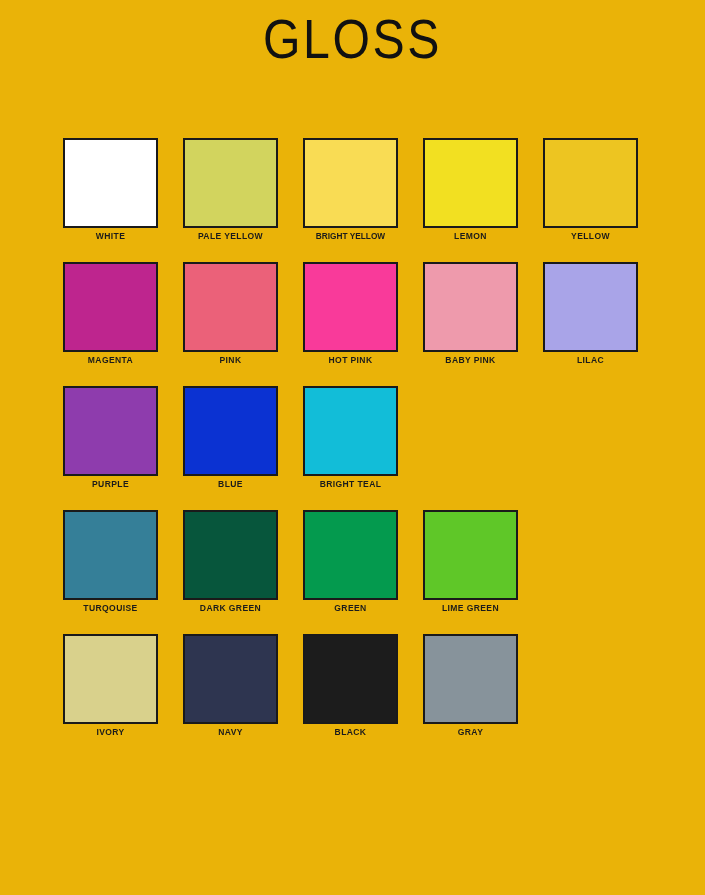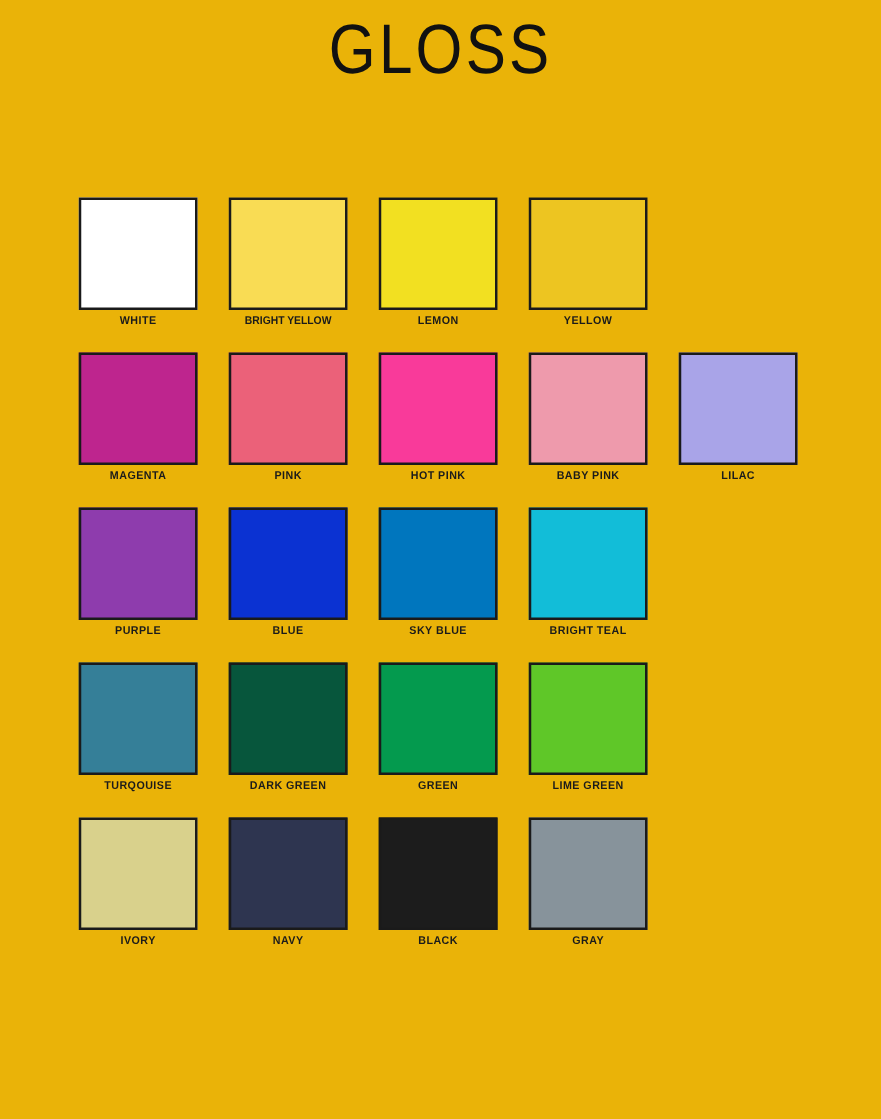--- a/index.html
+++ b/index.html
@@ -45,21 +45,20 @@
     position: absolute;
     top: 138px;
     left: 63px;
     width: 580px;
   }
 
   .swatch-row {
     display: flex;
     flex-direction: row;
     height: 124px;
-    align-items: flex-end;
   }
 
   .swatch-cell {
     width: 95px;
     margin-right: 25px;
     position: relative;
   }
   .swatch-cell:last-child {
     margin-right: 4px;
   }
@@ -101,20 +100,24 @@
 
   <div id="page-title">GLOSS</div>
 
   <div id="swatch-grid">
       <div class="swatch-row">
         <div class="swatch-cell">
           <div class="swatch-chip" style="background-color: rgb(255, 255, 255);"></div>
           <span class="swatch-label">WHITE</span>
         </div>
         <div class="swatch-cell">
+          <div class="swatch-chip" style="background-color: rgb(210, 212, 94);"></div>
+          <span class="swatch-label">PALE YELLOW</span>
+        </div>
+        <div class="swatch-cell">
           <div class="swatch-chip" style="background-color: rgb(249, 220, 84);"></div>
           <span class="swatch-label wide">BRIGHT YELLOW</span>
         </div>
         <div class="swatch-cell">
           <div class="swatch-chip" style="background-color: rgb(242, 224, 33);"></div>
           <span class="swatch-label">LEMON</span>
         </div>
         <div class="swatch-cell">
           <div class="swatch-chip" style="background-color: rgb(237, 197, 33);"></div>
           <span class="swatch-label">YELLOW</span>
@@ -145,24 +148,20 @@
       <div class="swatch-row">
         <div class="swatch-cell">
           <div class="swatch-chip" style="background-color: rgb(142, 60, 173);"></div>
           <span class="swatch-label">PURPLE</span>
         </div>
         <div class="swatch-cell">
           <div class="swatch-chip" style="background-color: rgb(11, 50, 210);"></div>
           <span class="swatch-label">BLUE</span>
         </div>
         <div class="swatch-cell">
-          <div class="swatch-chip" style="background-color: rgb(0, 118, 190);"></div>
-          <span class="swatch-label">SKY BLUE</span>
-        </div>
-        <div class="swatch-cell">
           <div class="swatch-chip" style="background-color: rgb(18, 189, 216);"></div>
           <span class="swatch-label">BRIGHT TEAL</span>
         </div>
       </div>
       <div class="swatch-row">
         <div class="swatch-cell">
           <div class="swatch-chip" style="background-color: rgb(53, 127, 152);"></div>
           <span class="swatch-label">TURQOUISE</span>
         </div>
         <div class="swatch-cell">

